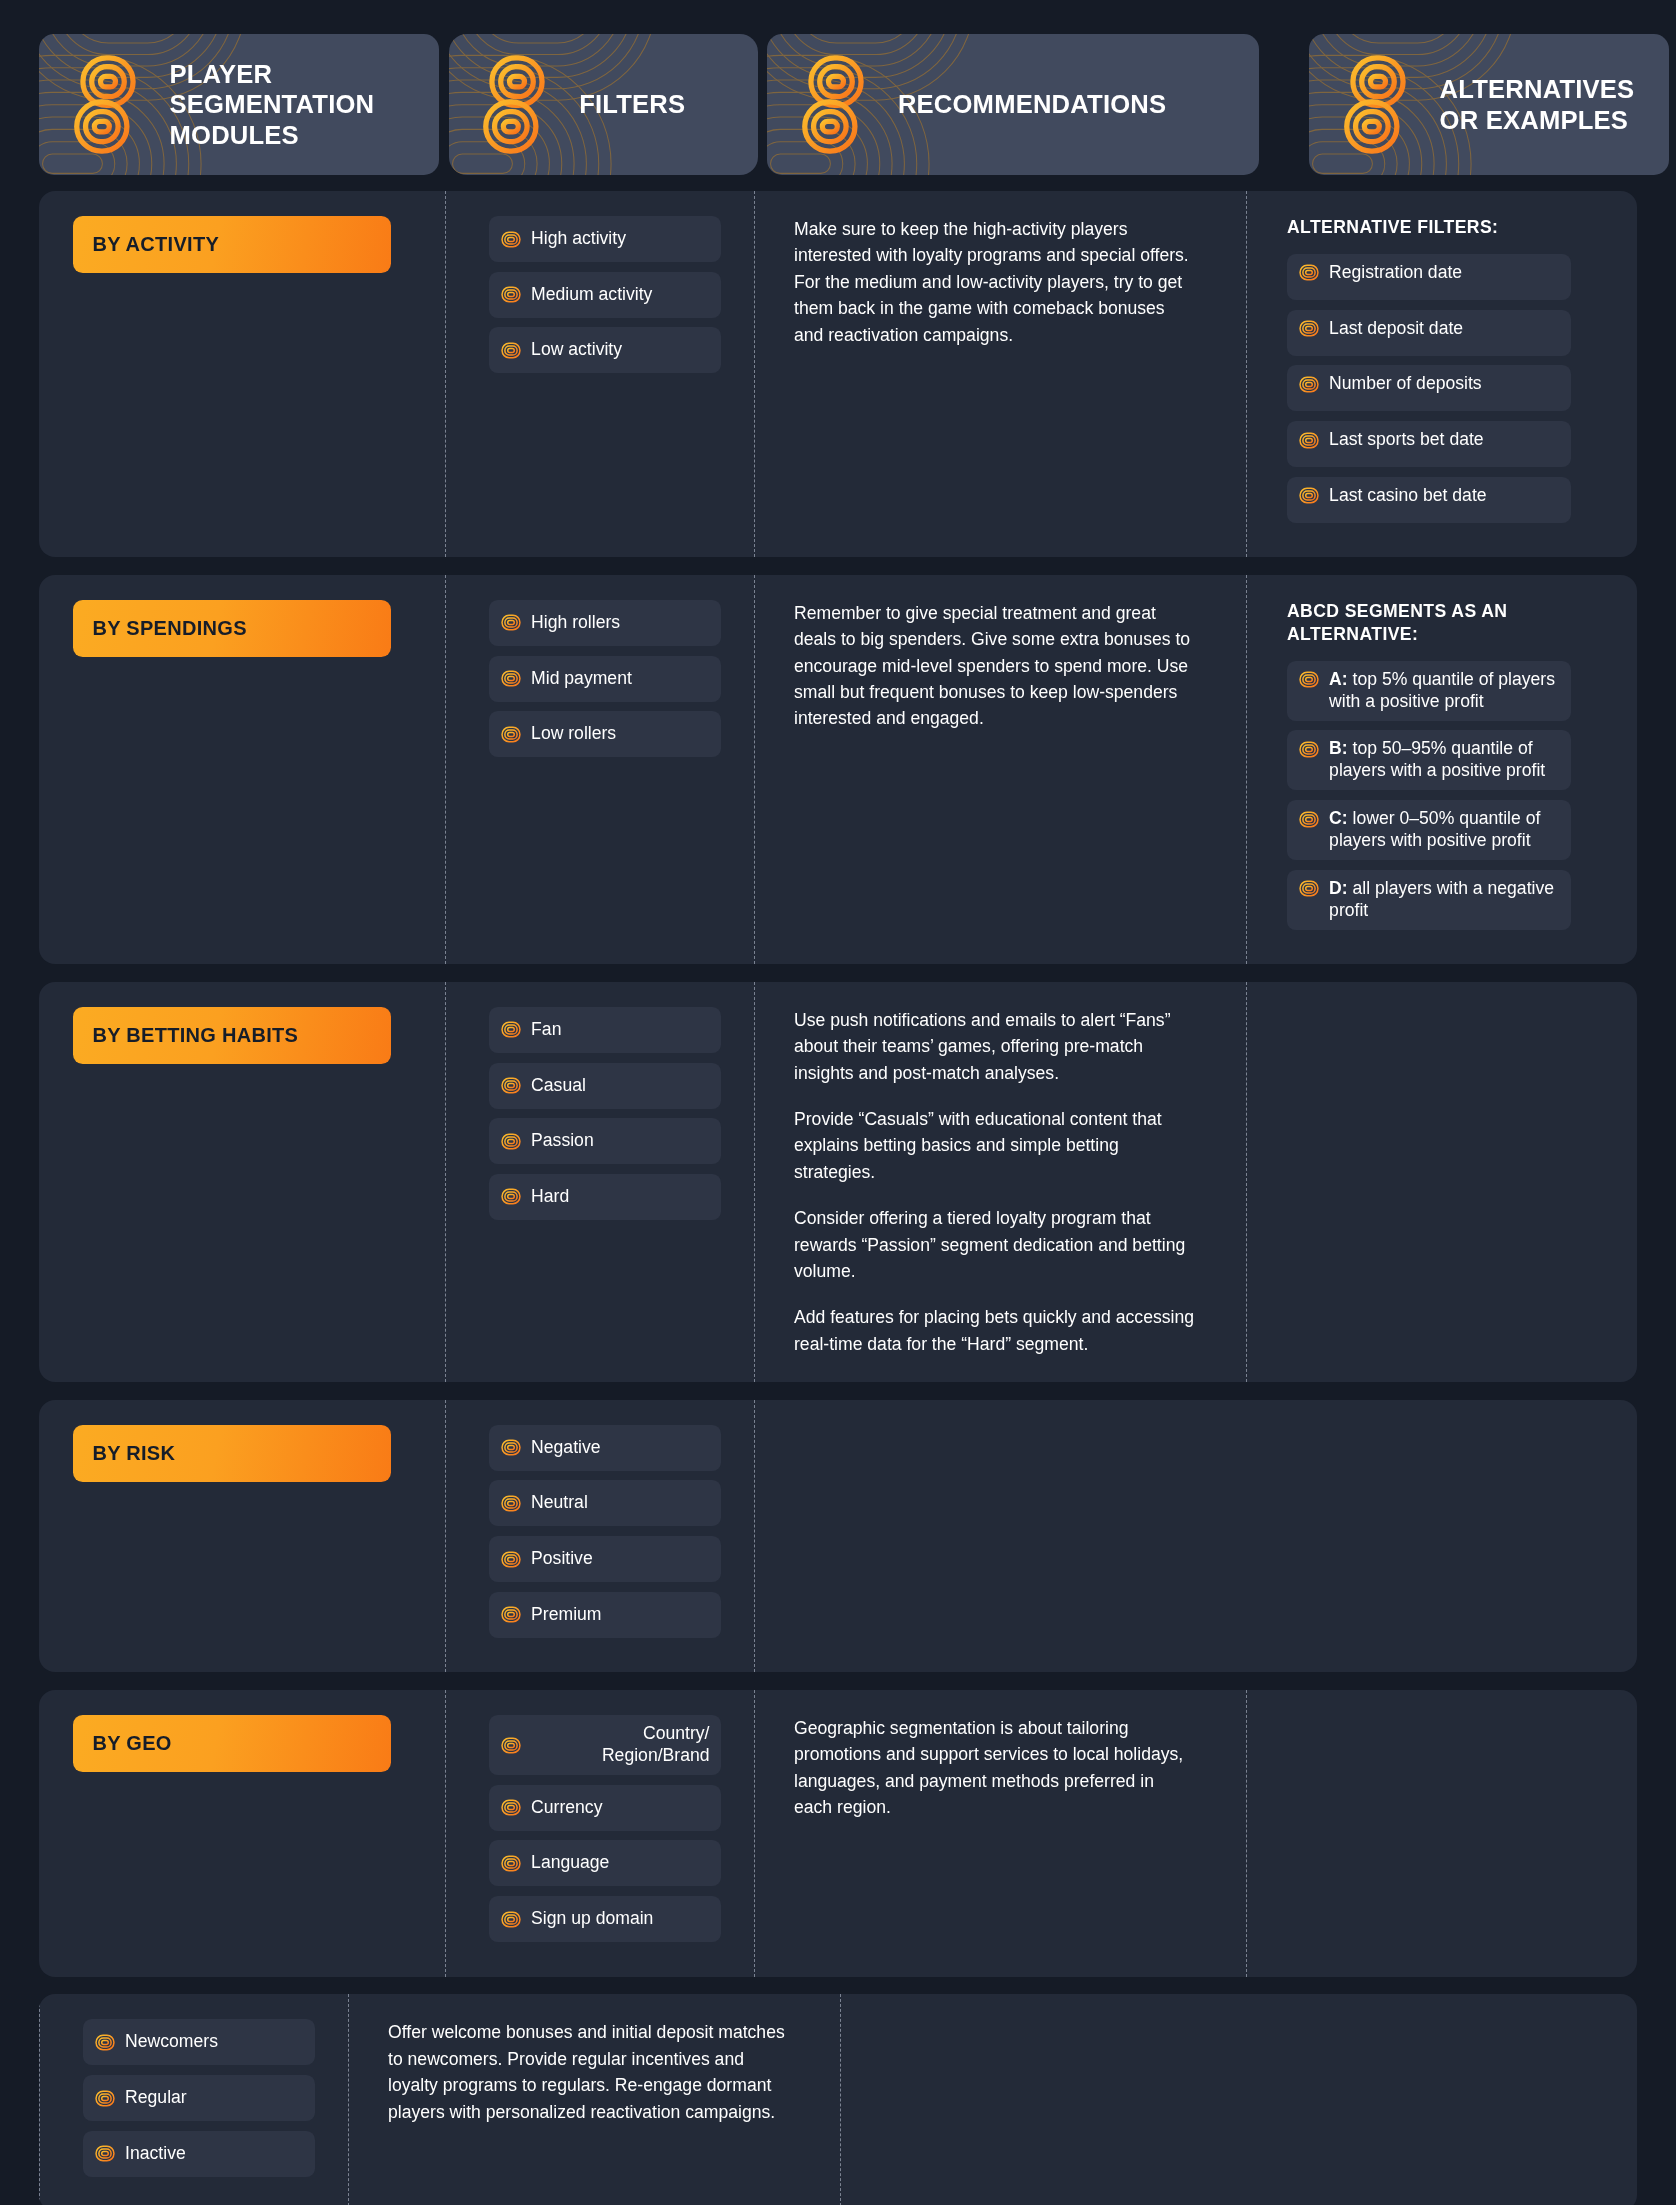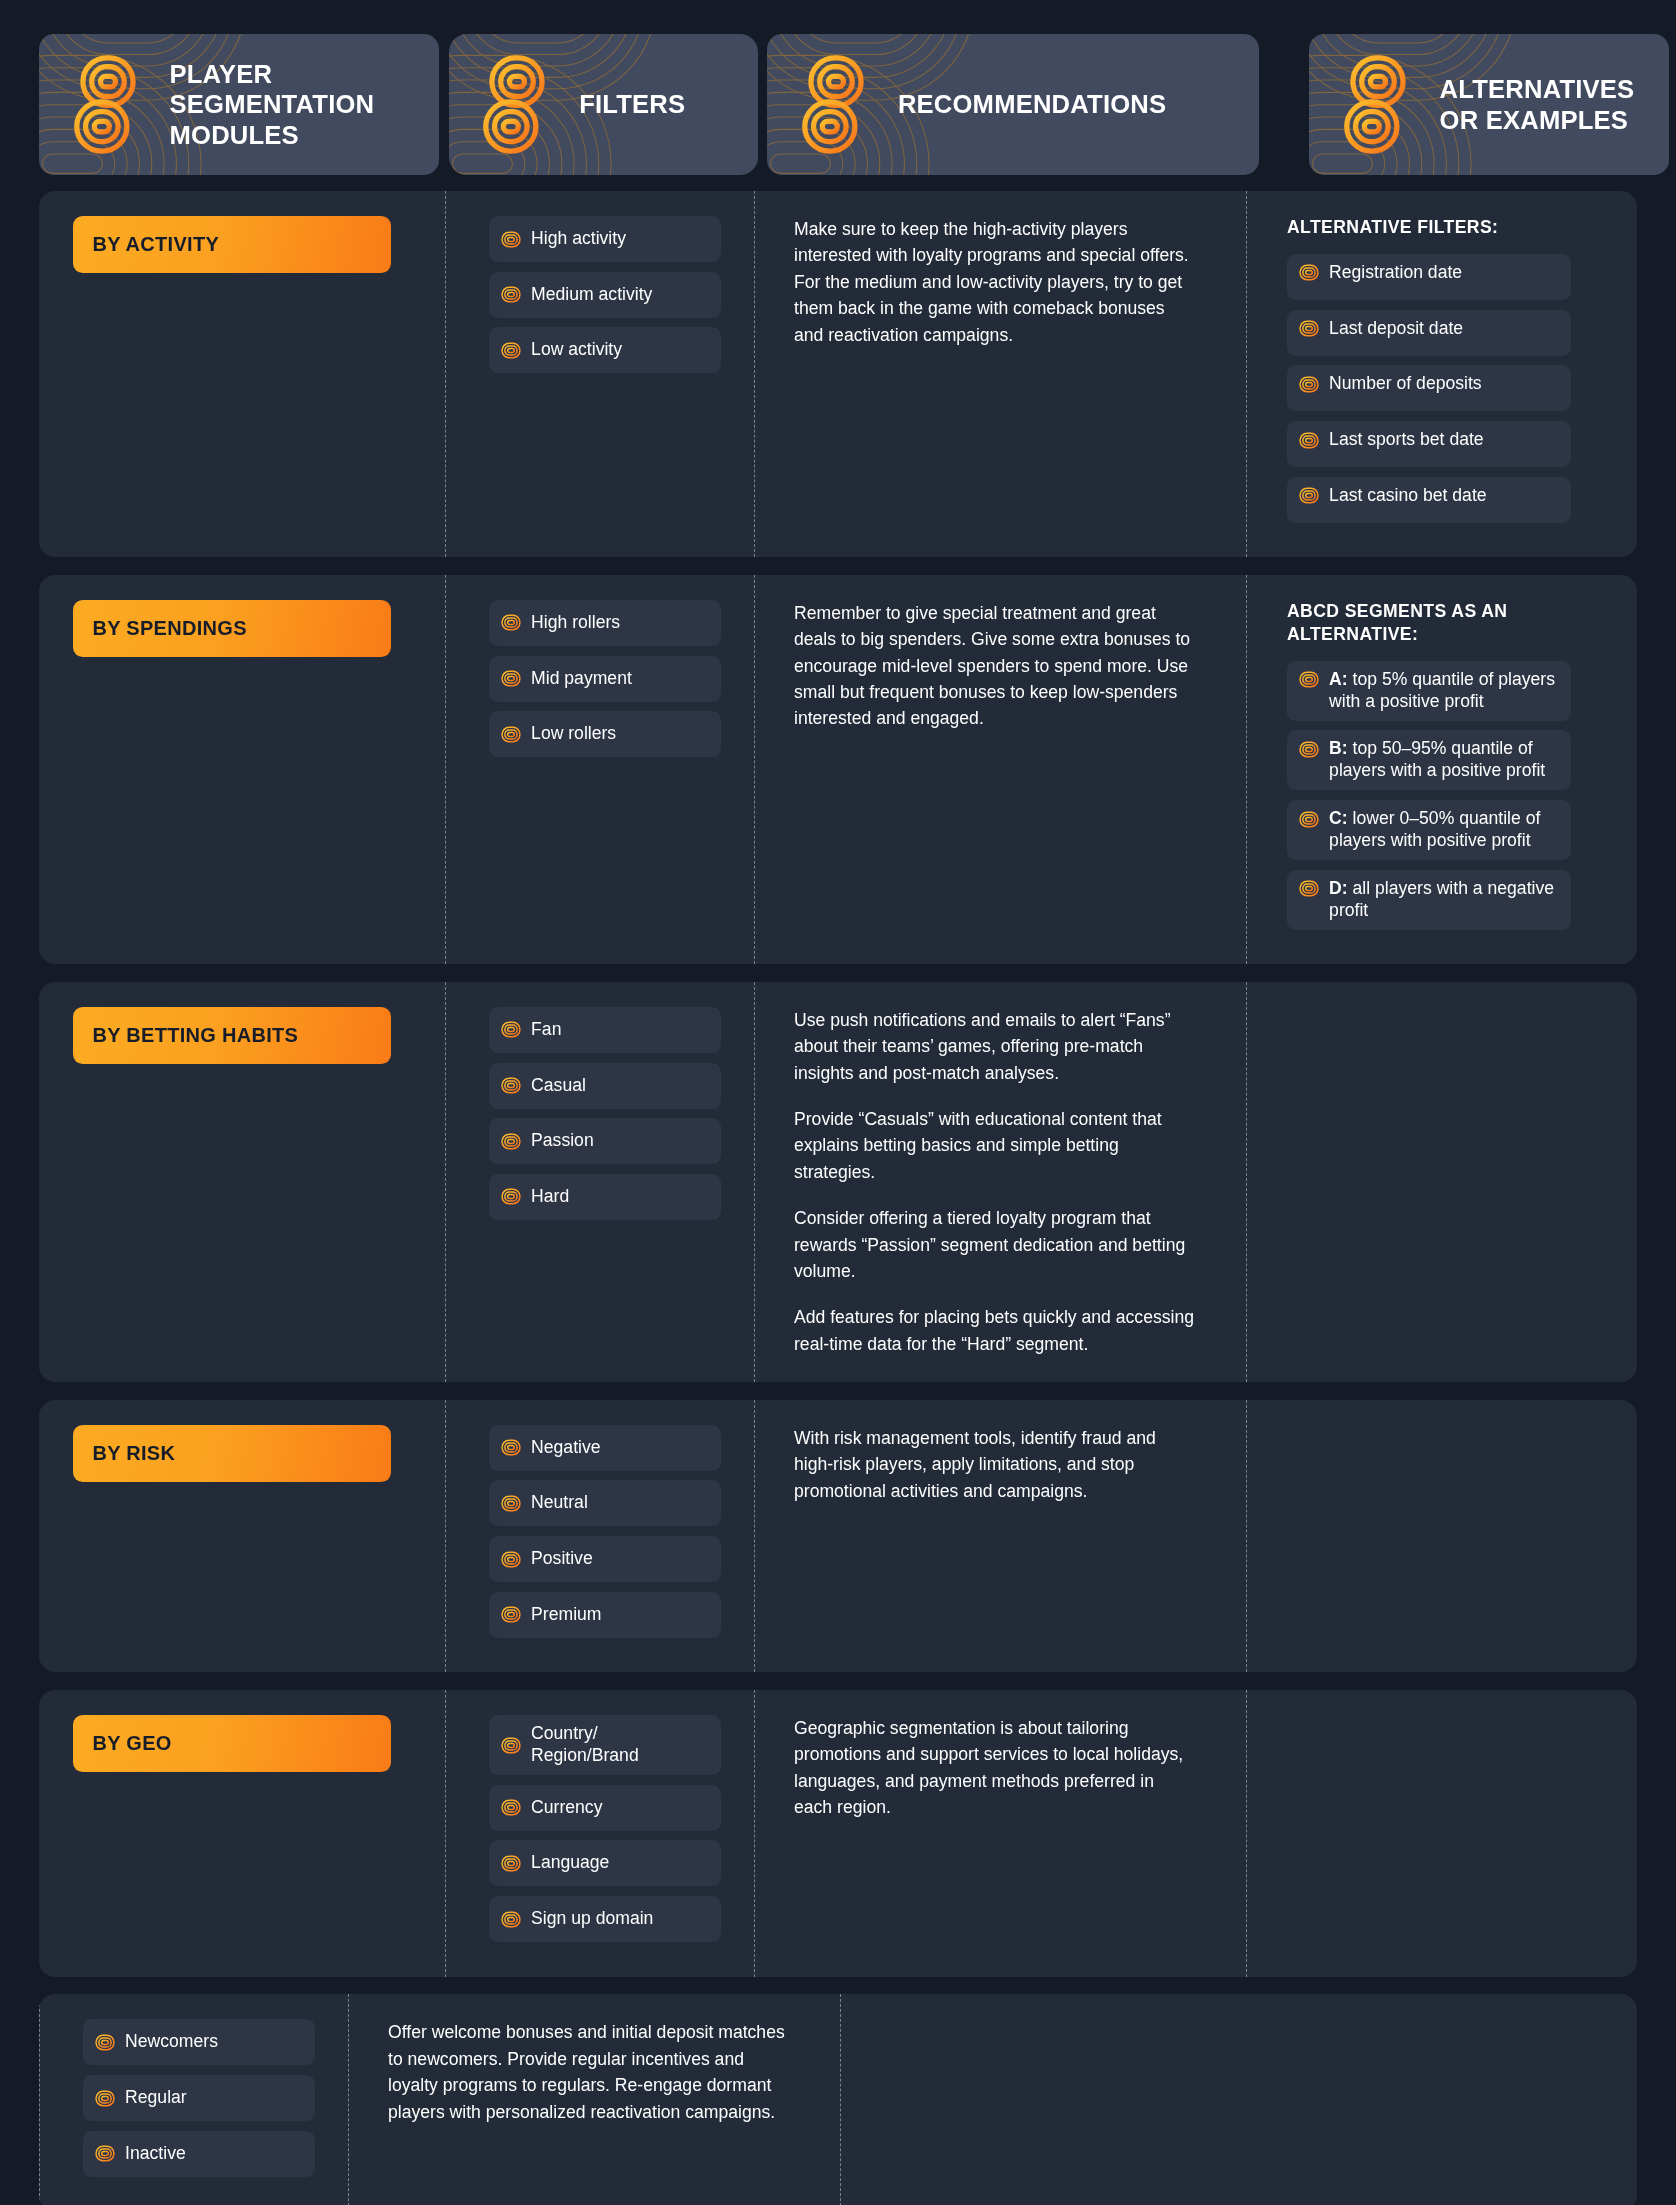--- a/index.html
+++ b/index.html
@@ -76,21 +76,21 @@
     background: #232a38;
     border-radius: 16px;
     margin-bottom: 17.6px;
     display: flex;
     padding: 25px 8px 25px 0;
     overflow: hidden;
   }
 
   .col { position: relative; flex: 0 0 auto; }
   .col-module  { width: 406px; padding-left: 34px; }
-  .col-filters { width: 309px; padding-left: 44px; }
+  .col-filters { width: 309px; padding-left: 44px; text-align: right; }
   .col-recs    { width: 492px; padding-left: 40px; }
   .col-alts    { width: 360px; padding-left: 41px; }
 
   
   .col-filters::before,
   .col-recs::before,
   .col-alts::before {
     content: "";
     position: absolute;
     left: 0; top: -25px; bottom: -25px;
@@ -821,23 +821,20 @@
         <g stroke="url(#plg22)">
           <rect x="2.5" y="2.5" width="41" height="33" rx="16"></rect>
           <rect x="9" y="8.5" width="28" height="21" rx="10"></rect>
           <rect x="15.5" y="14.5" width="15" height="9" rx="4.5"></rect>
         </g>
       </svg>
     </span>
     <span class="txt">Premium</span>
   </div>
 </div>
-        <div class="col col-recs">
-          <p class="rec-p">With risk management tools, identify fraud and high-risk players, apply limitations, and stop promotional activities and campaigns.</p>
-        </div>
         <div class="col col-alts"></div>
       </div>
       <div class="row">
         <div class="col col-module"><div class="badge">BY GEO</div></div>
         <div class="col col-filters">
   <div class="pill">
     <span class="ico">
       <svg viewBox="0 0 46 38" xmlns="http://www.w3.org/2000/svg" fill="none" stroke-width="3.4">
         <defs>
           <linearGradient id="plg23" x1="0" y1="0" x2="1" y2="1">

